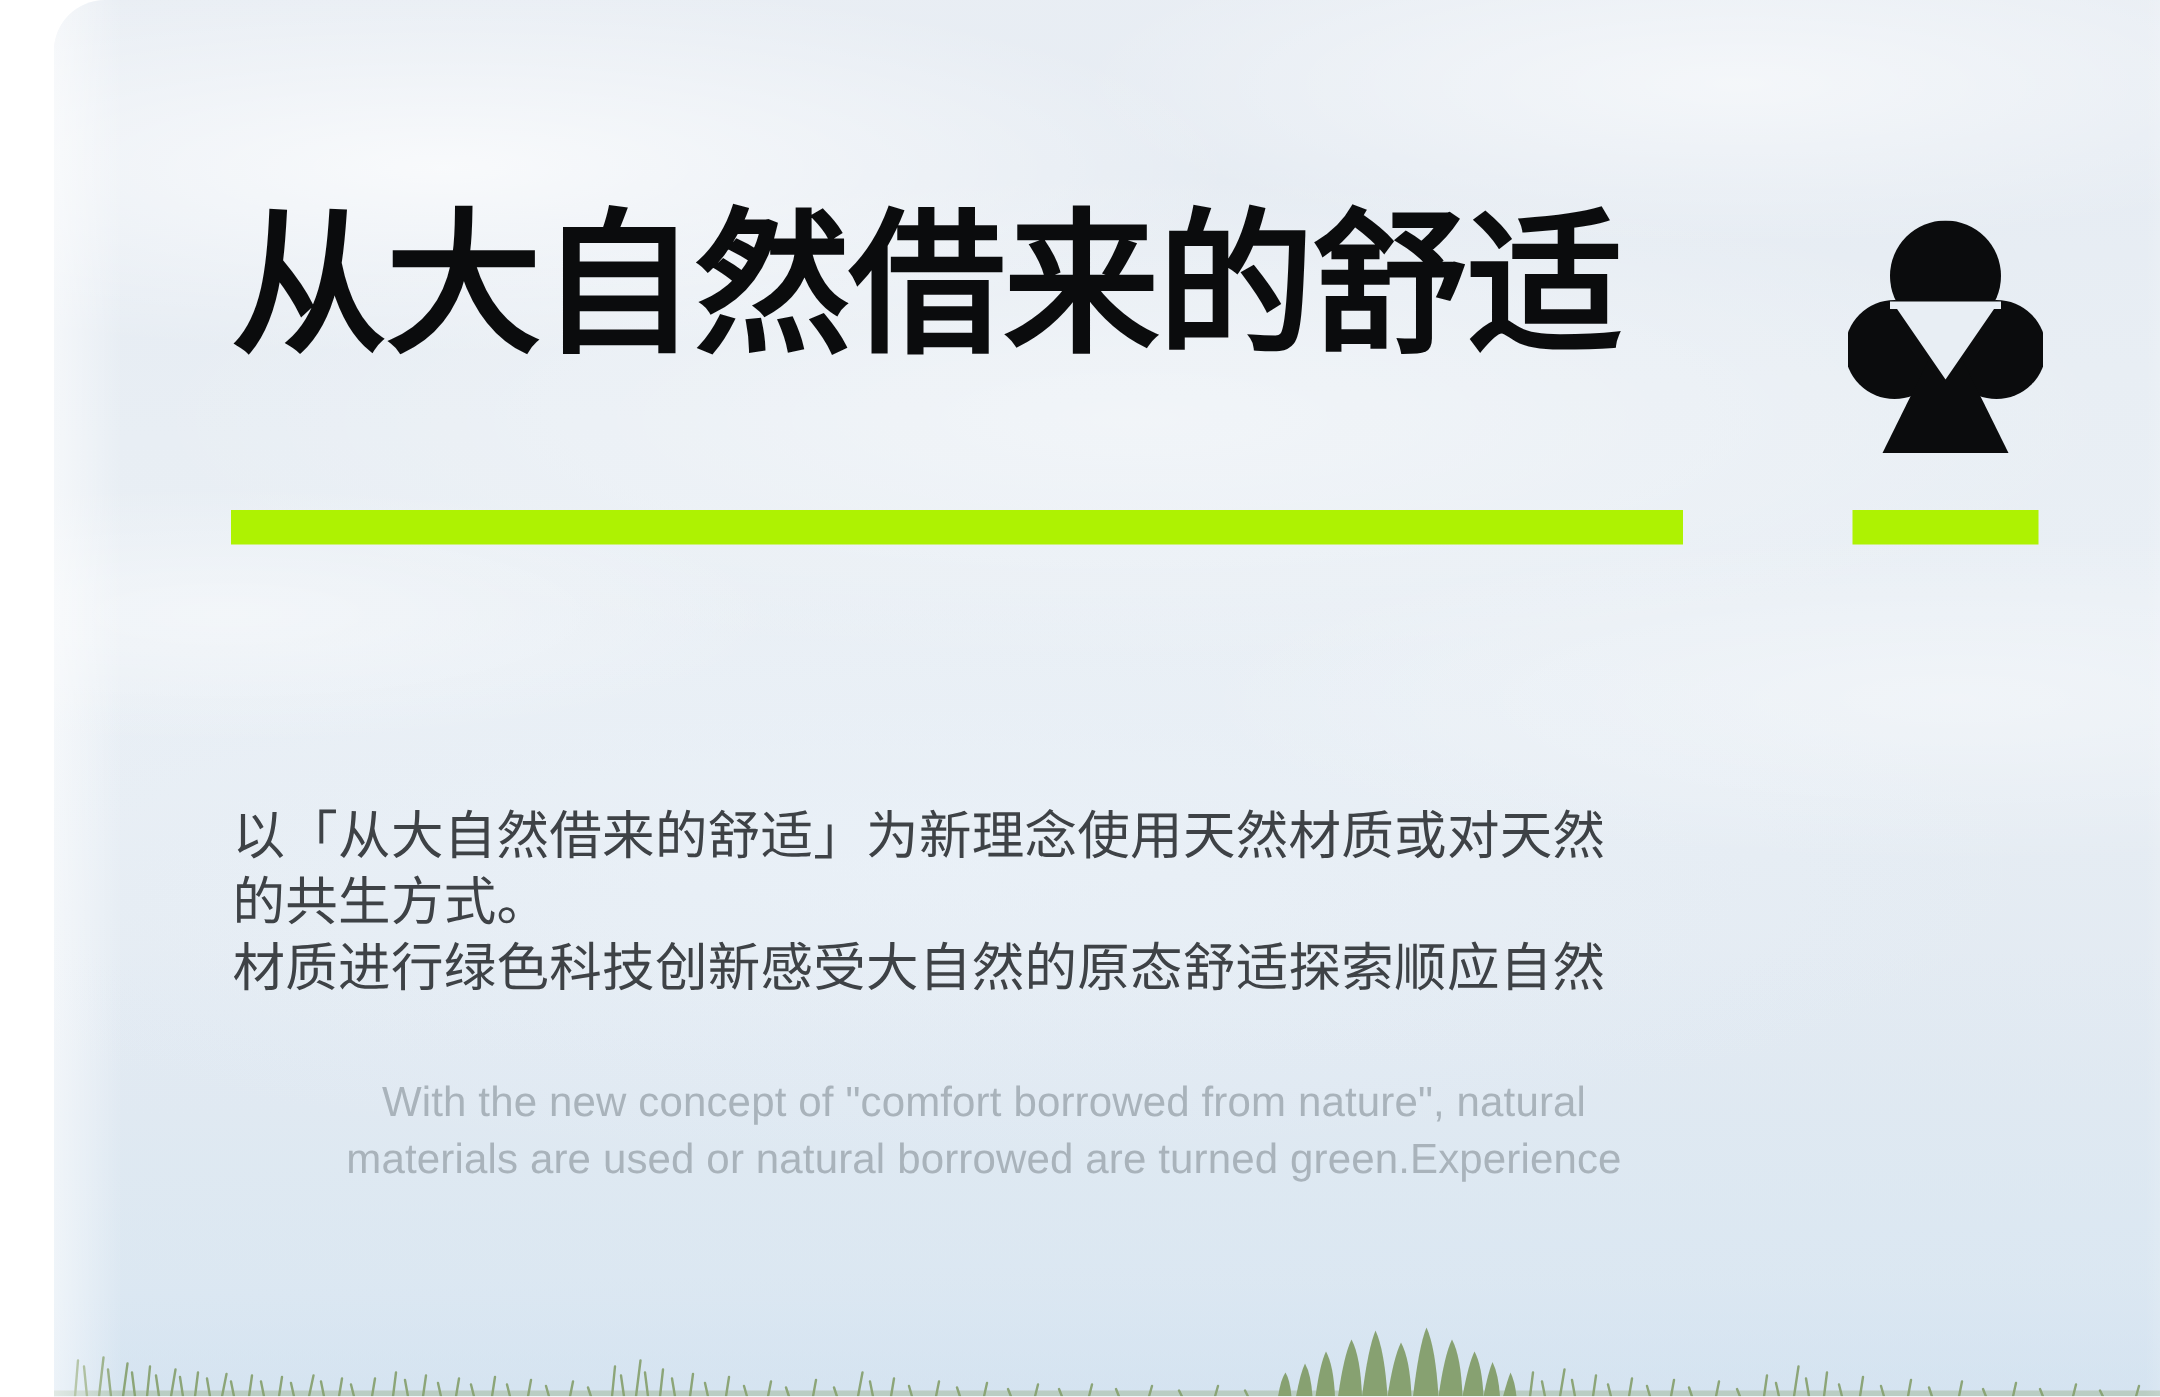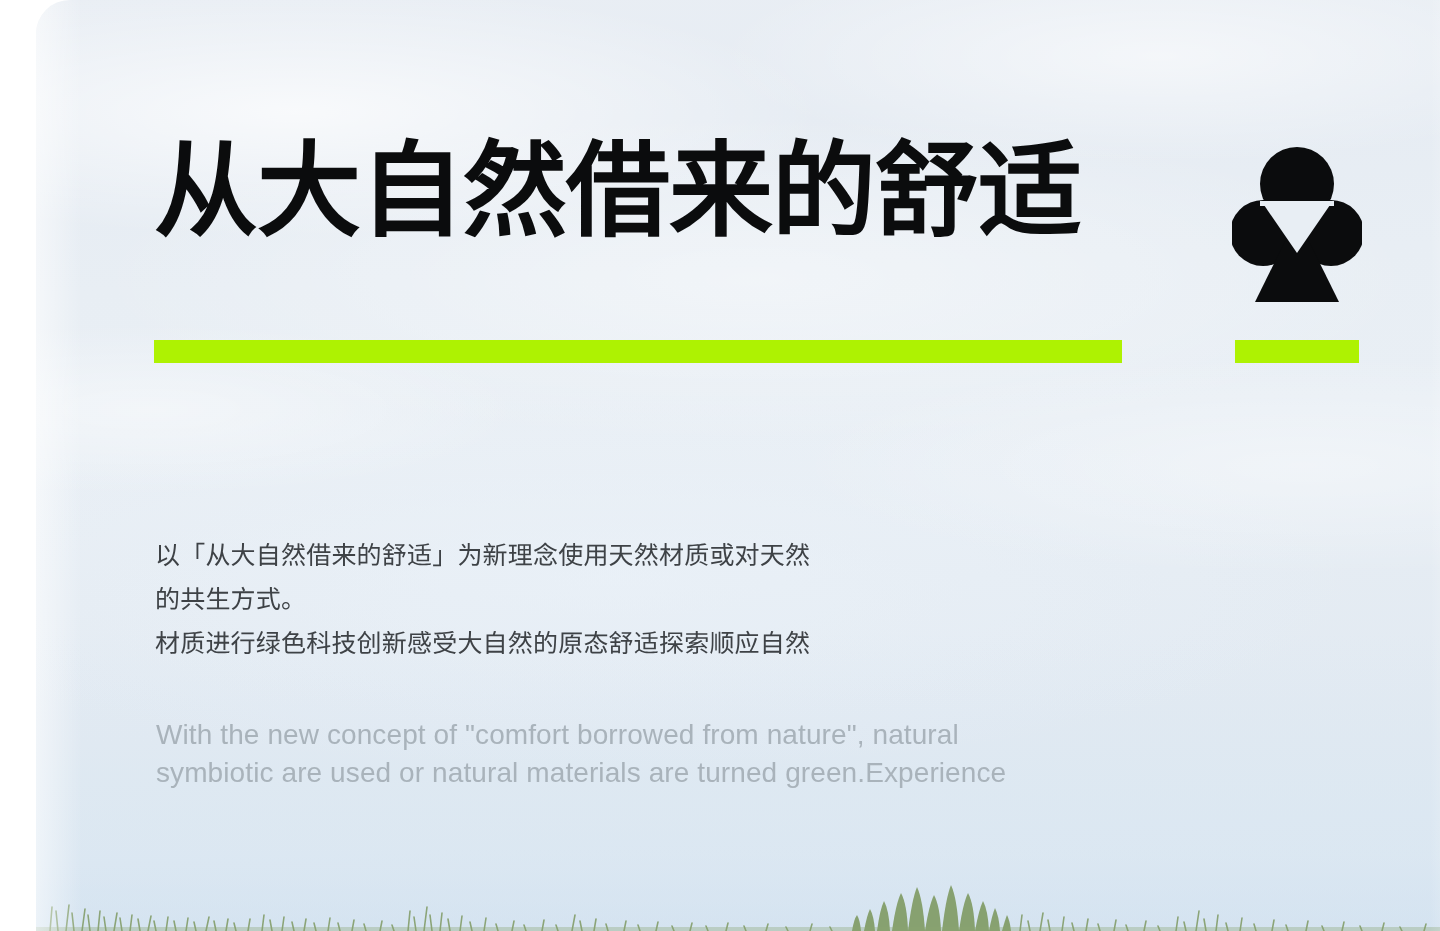--- a/index.html
+++ b/index.html
@@ -110,42 +110,43 @@
   }
   #brand-logo svg { display: block; width: 100%; height: 100%; }
 
   
   #description-cn {
     position: absolute;
     left: 119px;
     top: 536px;
     width: 990px;
     margin: 0;
-    font-family: Liberation Mono, monospace;
-    font-size: 25px;
+    font-family: Liberation Sans, sans-serif;
+    font-size: 35px;
     line-height: 44px;
     font-weight: 400;
     color: #3e4246;
     letter-spacing: 0.2px;
   }
   #description-cn .ln { display: block; white-space: nowrap; }
 
   
   #description-en {
     position: absolute;
     left: 120px;
     top: 716px;
     width: 1000px;
     margin: 0;
     font-family: "Liberation Sans", "DejaVu Sans", sans-serif;
     font-size: 28px;
     line-height: 37.5px;
     font-weight: 400;
     color: #a9b3bb;
     letter-spacing: 0.1px;
+    text-align: center;
   }
   #description-en .ln { display: block; white-space: nowrap; }
 
   
   #landscape-band {
     position: absolute;
     left: 0;
     right: 0;
     bottom: 0;
     height: 60px;
@@ -196,21 +197,21 @@
     <div id="logo-accent-bar"></div>
 
     <p id="description-cn">
       <span class="ln">以「从大自然借来的舒适」为新理念使用天然材质或对天然</span>
       <span class="ln">的共生方式。</span>
       <span class="ln">材质进行绿色科技创新感受大自然的原态舒适探索顺应自然</span>
     </p>
 
     <p id="description-en">
       <span class="ln">With the new concept of "comfort borrowed from nature", natural</span>
-      <span class="ln">symbiotic are used or natural materials are turned green.Experience</span>
+      <span class="ln">materials are used or natural borrowed are turned green.Experience</span>
     </p>
 
   </div>
 
   <div id="landscape-band">
     <svg viewBox="0 0 1440 60" xmlns="http://www.w3.org/2000/svg" aria-hidden="true">
       <g stroke="#7f9a63" stroke-width="1.6" stroke-linecap="round" opacity="0.85">
         <path d="M14 60 L16 36 M22 60 L20 40 M30 60 L33 34 M38 60 L36 42 M46 60 L49 38 M54 60 L52 44 M62 60 L64 40 M70 60 L68 46 M78 60 L81 42 M86 60 L84 47 M94 60 L96 44 M104 60 L102 48 M112 60 L115 45 M120 60 L118 50 M130 60 L132 46 M140 60 L138 50 M150 60 L152 47 M160 60 L158 51 M170 60 L173 46 M180 60 L178 50 M190 60 L192 48 M200 60 L198 52 M212 60 L214 48"></path>
         <path d="M226 60 L228 44 M236 60 L234 49 M246 60 L248 46 M258 60 L256 51 M268 60 L270 48 M280 60 L278 52 M292 60 L294 47 M304 60 L302 52 M316 60 L318 49 M330 60 L328 53 M344 60 L346 50 M358 60 L356 54"></path>
         <path d="M372 60 L374 40 M380 60 L378 46 M388 60 L391 36 M396 60 L394 44 M404 60 L406 42 M414 60 L412 48 M424 60 L426 45 M436 60 L434 51 M448 60 L450 47 M462 60 L460 53"></path>

